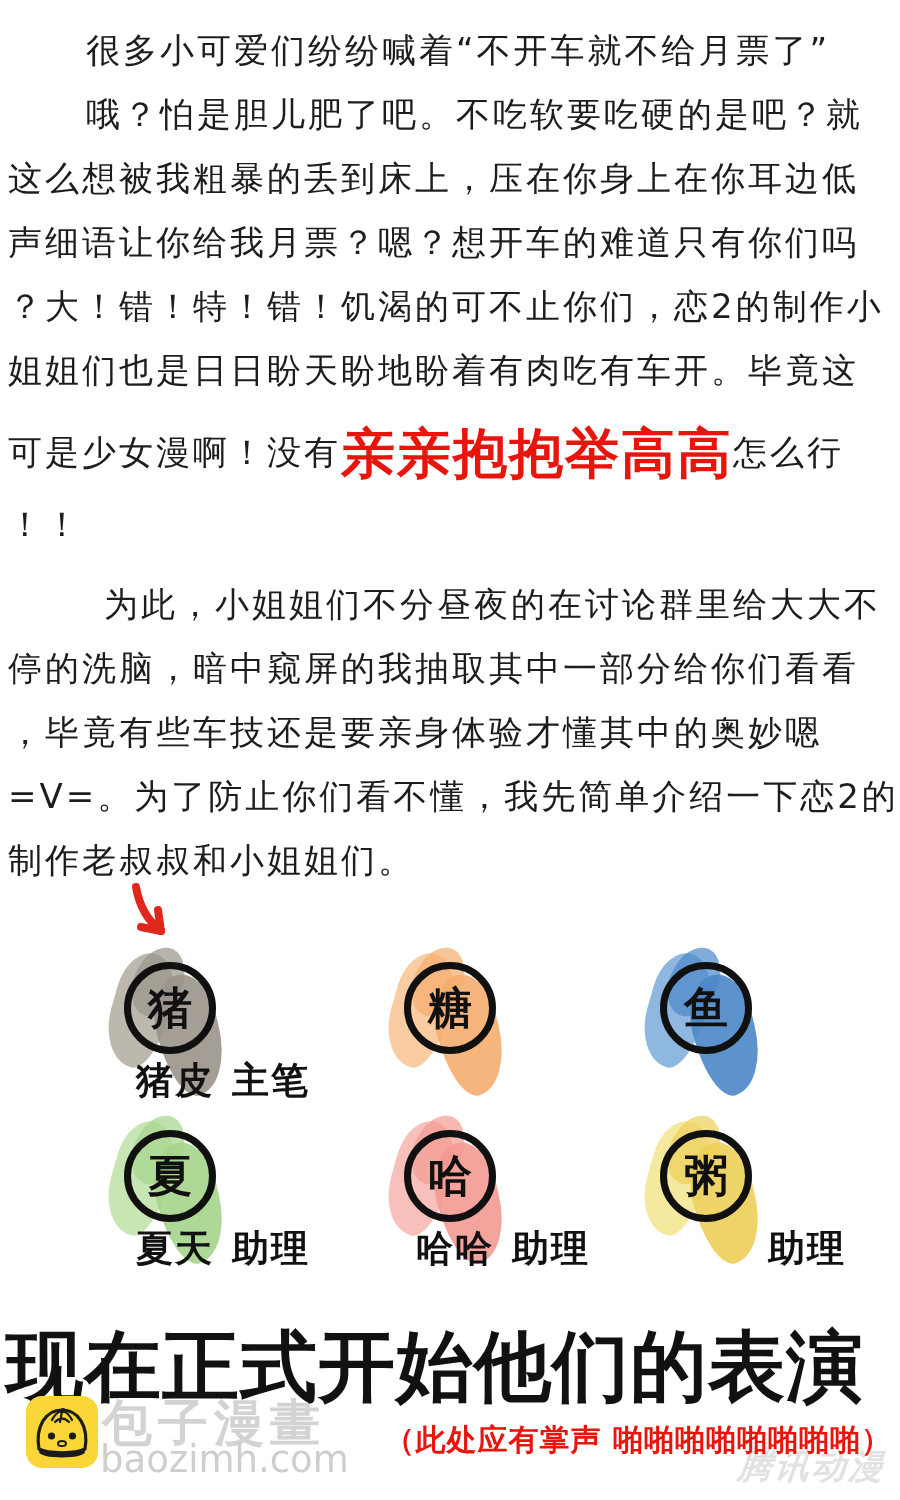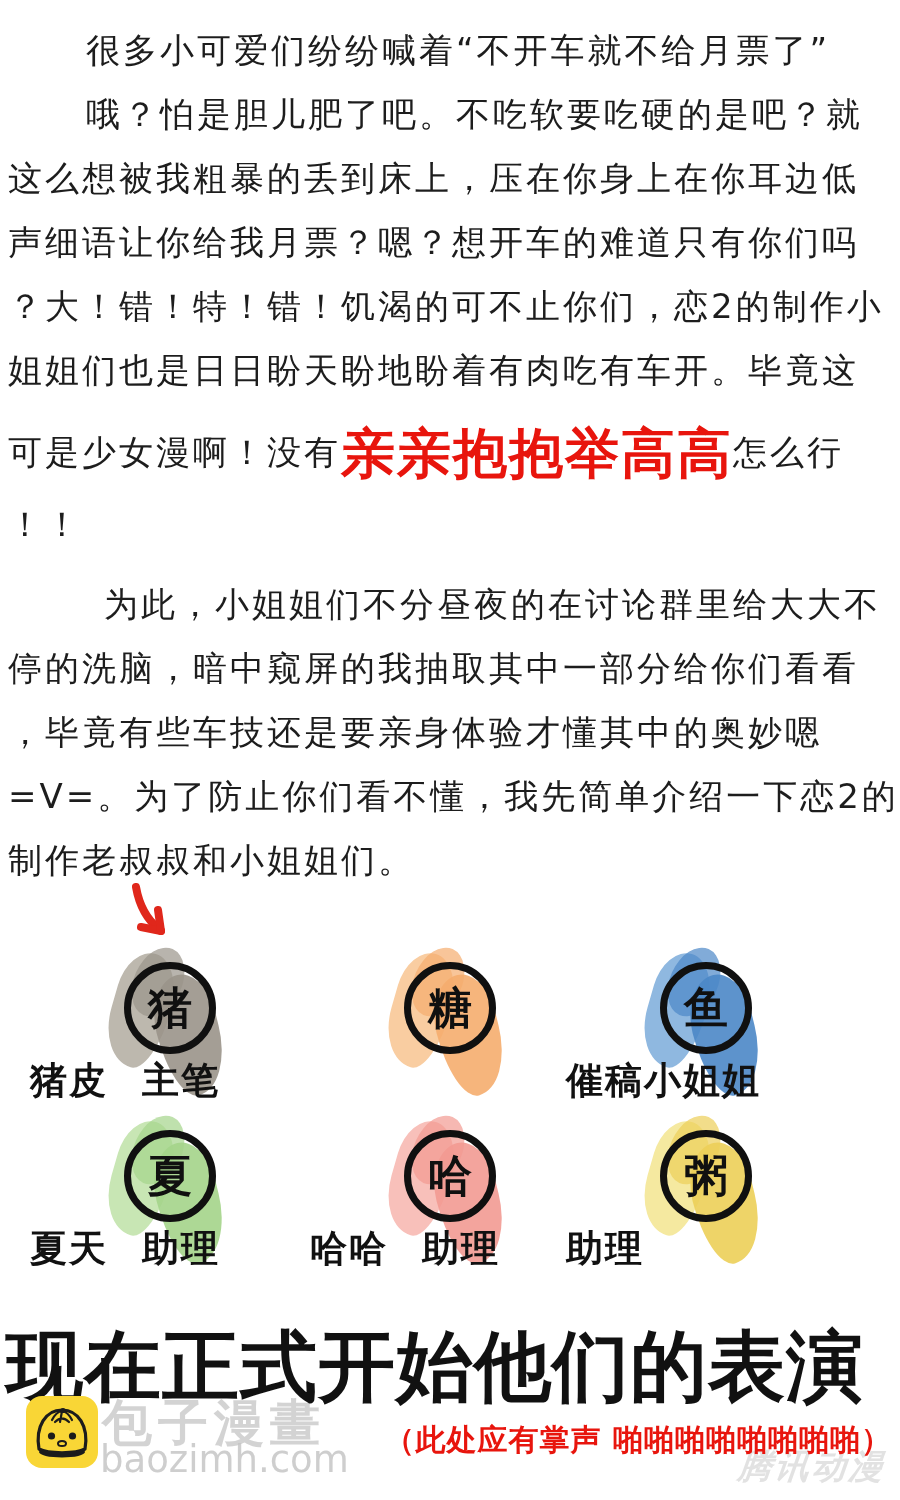--- a/index.html
+++ b/index.html
@@ -34,21 +34,21 @@
   .brush .b3{left:28px;top:-4px;width:48px;height:72px;background:var(--c);
     border-radius:50%;transform:rotate(24deg);opacity:.7;}
   .badge-circle{
     position:absolute;left:50%;top:10px;transform:translateX(-50%);
     width:78px;height:78px;border:7px solid #101010;border-radius:50%;
     display:flex;align-items:center;justify-content:center;
     font-size:44px;font-weight:bold;color:#101010;z-index:2;
   }
   .member-label{
     position:absolute;left:0;right:0;top:104px;z-index:2;
-    display:flex;justify-content:flex-start;gap:34px;
+    display:flex;justify-content:flex-end;gap:18px;
     font-size:37px;font-weight:bold;color:#111;letter-spacing:2px;white-space:nowrap;
   }
   .member-role:empty{display:none;}
   
   .footer-title{
     position:absolute;left:6px;top:1316px;width:892px;z-index:2;
     font-size:77px;font-weight:800;letter-spacing:1px;color:#111;white-space:nowrap;
   }
   .footer-caption{
     position:absolute;right:8px;top:1420px;z-index:2;
@@ -118,24 +118,20 @@
     </span>
   <span class="badge-circle">糖</span>
 </div>
 <div class="badge-block" style="left: 566px; top: 952px; --c: #4b87c7; --cl: #8fb8e0;">
   <span class="brush">
       <i class="b1"></i>
       <i class="b2"></i>
       <i class="b3"></i>
     </span>
   <span class="badge-circle">鱼</span>
-  <div class="member-label">
-    <span class="member-name">催稿小姐姐</span>
-
-  </div>
 </div>
 
 <div class="badge-block" style="left: 30px; top: 1120px; --c: #a4d48a; --cl: #c8e6b4;">
   <span class="brush">
       <i class="b1"></i>
       <i class="b2"></i>
       <i class="b3"></i>
     </span>
   <span class="badge-circle">夏</span>
   <div class="member-label">

